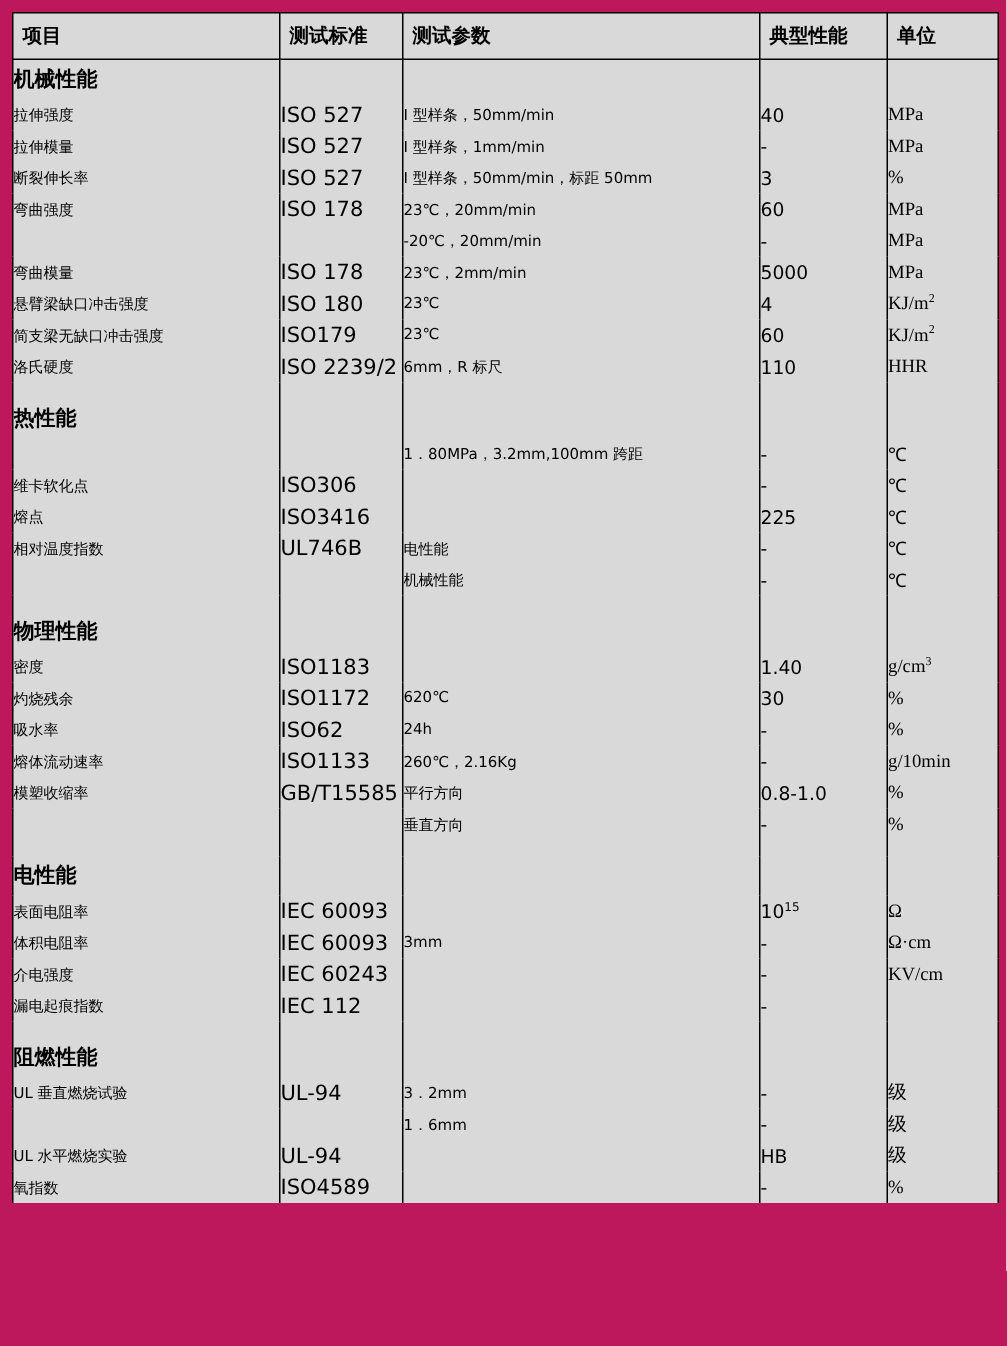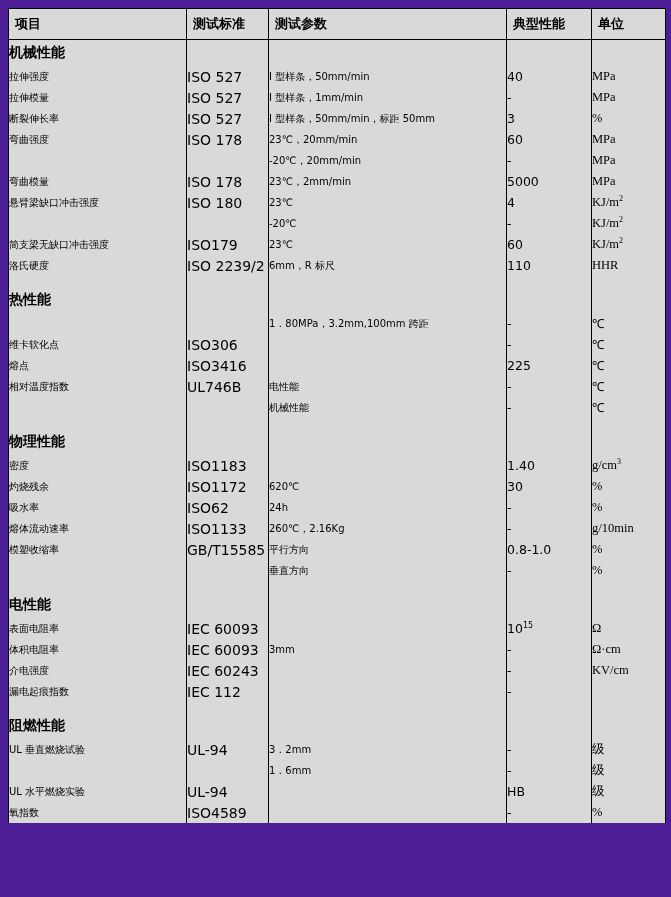--- a/index.html
+++ b/index.html
@@ -12,21 +12,21 @@
     height: 897px;
     font-family: "DejaVu Sans", "Liberation Sans", sans-serif;
     font-size: 12px;
     color: #000;
   }
   #sheet {
     position: relative;
     width: 671px;
     height: 897px;
     box-sizing: border-box;
-    background: #4c1d95;
+    background: #be185d;
     padding: 8px 6px 6px 8px;
   }
   table.spec {
     border-collapse: collapse;
     width: 657px;
     table-layout: fixed;
     background: #d9d9d9;
   }
   table.spec col.c0 { width: 178px; }
   table.spec col.c1 { width: 82px; }
@@ -159,27 +159,20 @@
           <td class="cell c-unit">MPa</td>
         </tr>
         <tr>
           <td class="cell c-item">悬臂梁缺口冲击强度</td>
           <td class="cell c-std">ISO 180</td>
           <td class="cell c-param">23℃</td>
           <td class="cell c-val">4</td>
           <td class="cell c-unit">KJ/m<span class="sup">2</span></td>
         </tr>
         <tr>
-          <td class="cell c-item"></td>
-          <td class="cell c-std"></td>
-          <td class="cell c-param">-20℃</td>
-          <td class="cell c-val">-</td>
-          <td class="cell c-unit">KJ/m<span class="sup">2</span></td>
-        </tr>
-        <tr>
           <td class="cell c-item">简支梁无缺口冲击强度</td>
           <td class="cell c-std">ISO179</td>
           <td class="cell c-param">23℃</td>
           <td class="cell c-val">60</td>
           <td class="cell c-unit">KJ/m<span class="sup">2</span></td>
         </tr>
         <tr>
           <td class="cell c-item">洛氏硬度</td>
           <td class="cell c-std">ISO 2239/2</td>
           <td class="cell c-param">6mm，R 标尺</td>

